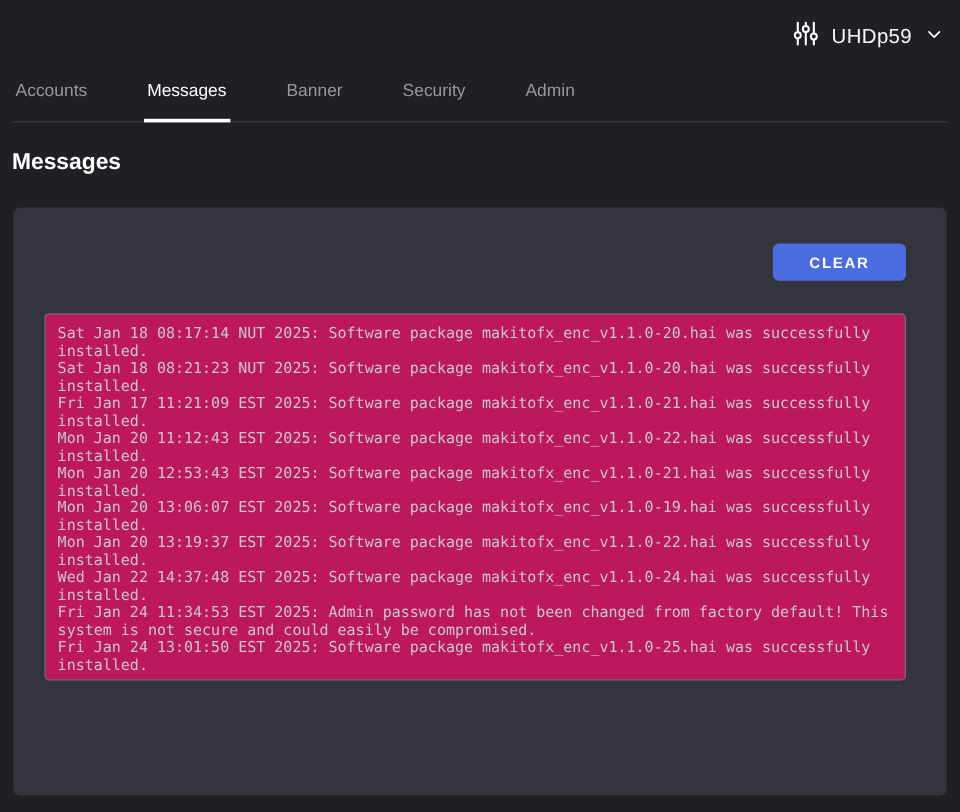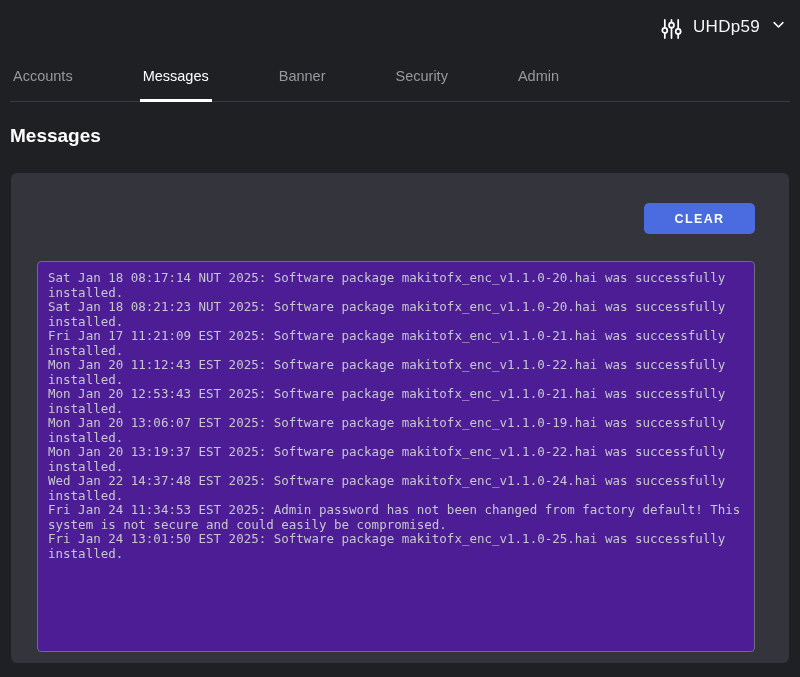--- a/index.html
+++ b/index.html
@@ -18,29 +18,29 @@
     height: 57px;
     padding: 4px 14px 0 28px;
   }
   .brand { display: flex; align-items: center; gap: 11px; }
   .brand svg { display: block; }
   .app-title {
     font-size: 20px; font-weight: bold; letter-spacing: .2px; color: #ffffff;
   }
   .header-right {
     margin-left: auto;
-    display: flex; align-items: flex-start; gap: 11px;
+    display: flex; align-items: center; gap: 11px;
     cursor: pointer;
   }
   .device-name { font-size: 17px; color: #f5f6f8; letter-spacing: .3px; }
 
   
   .tabbar {
     margin: 0 10px;
-    display: flex; gap: 64px;
+    display: flex; gap: 44px;
     border-bottom: 1px solid #3a3b42;
     padding: 11px 0 0;
   }
   .tab {
     font-size: 14.5px; color: #97989d;
     padding: 0 3px 15px;
     cursor: pointer;
     border-bottom: 3px solid transparent;
     margin-bottom: -1px;
   }
@@ -65,22 +65,22 @@
     width: 111px; height: 31px;
     background: #4a6ce0;
     border: none; border-radius: 5px;
     color: #ffffff;
     font-family: "Liberation Sans", sans-serif;
     font-size: 12.5px; font-weight: bold; letter-spacing: 1.4px;
     cursor: pointer;
   }
   .log-box {
     margin-top: 27px;
-    height: 391px;
-    background: #4c1d95;
+    height: 306px;
+    background: #be185d;
     border: 1px solid #6b6d79;
     border-radius: 4px;
     padding: 9px 10px;
     overflow: hidden;
   }
   .log-box pre {
     margin: 0;
     width: 93ch;
     font-family: "DejaVu Sans Mono", monospace;
     font-size: 12.5px; line-height: 14.5px;

